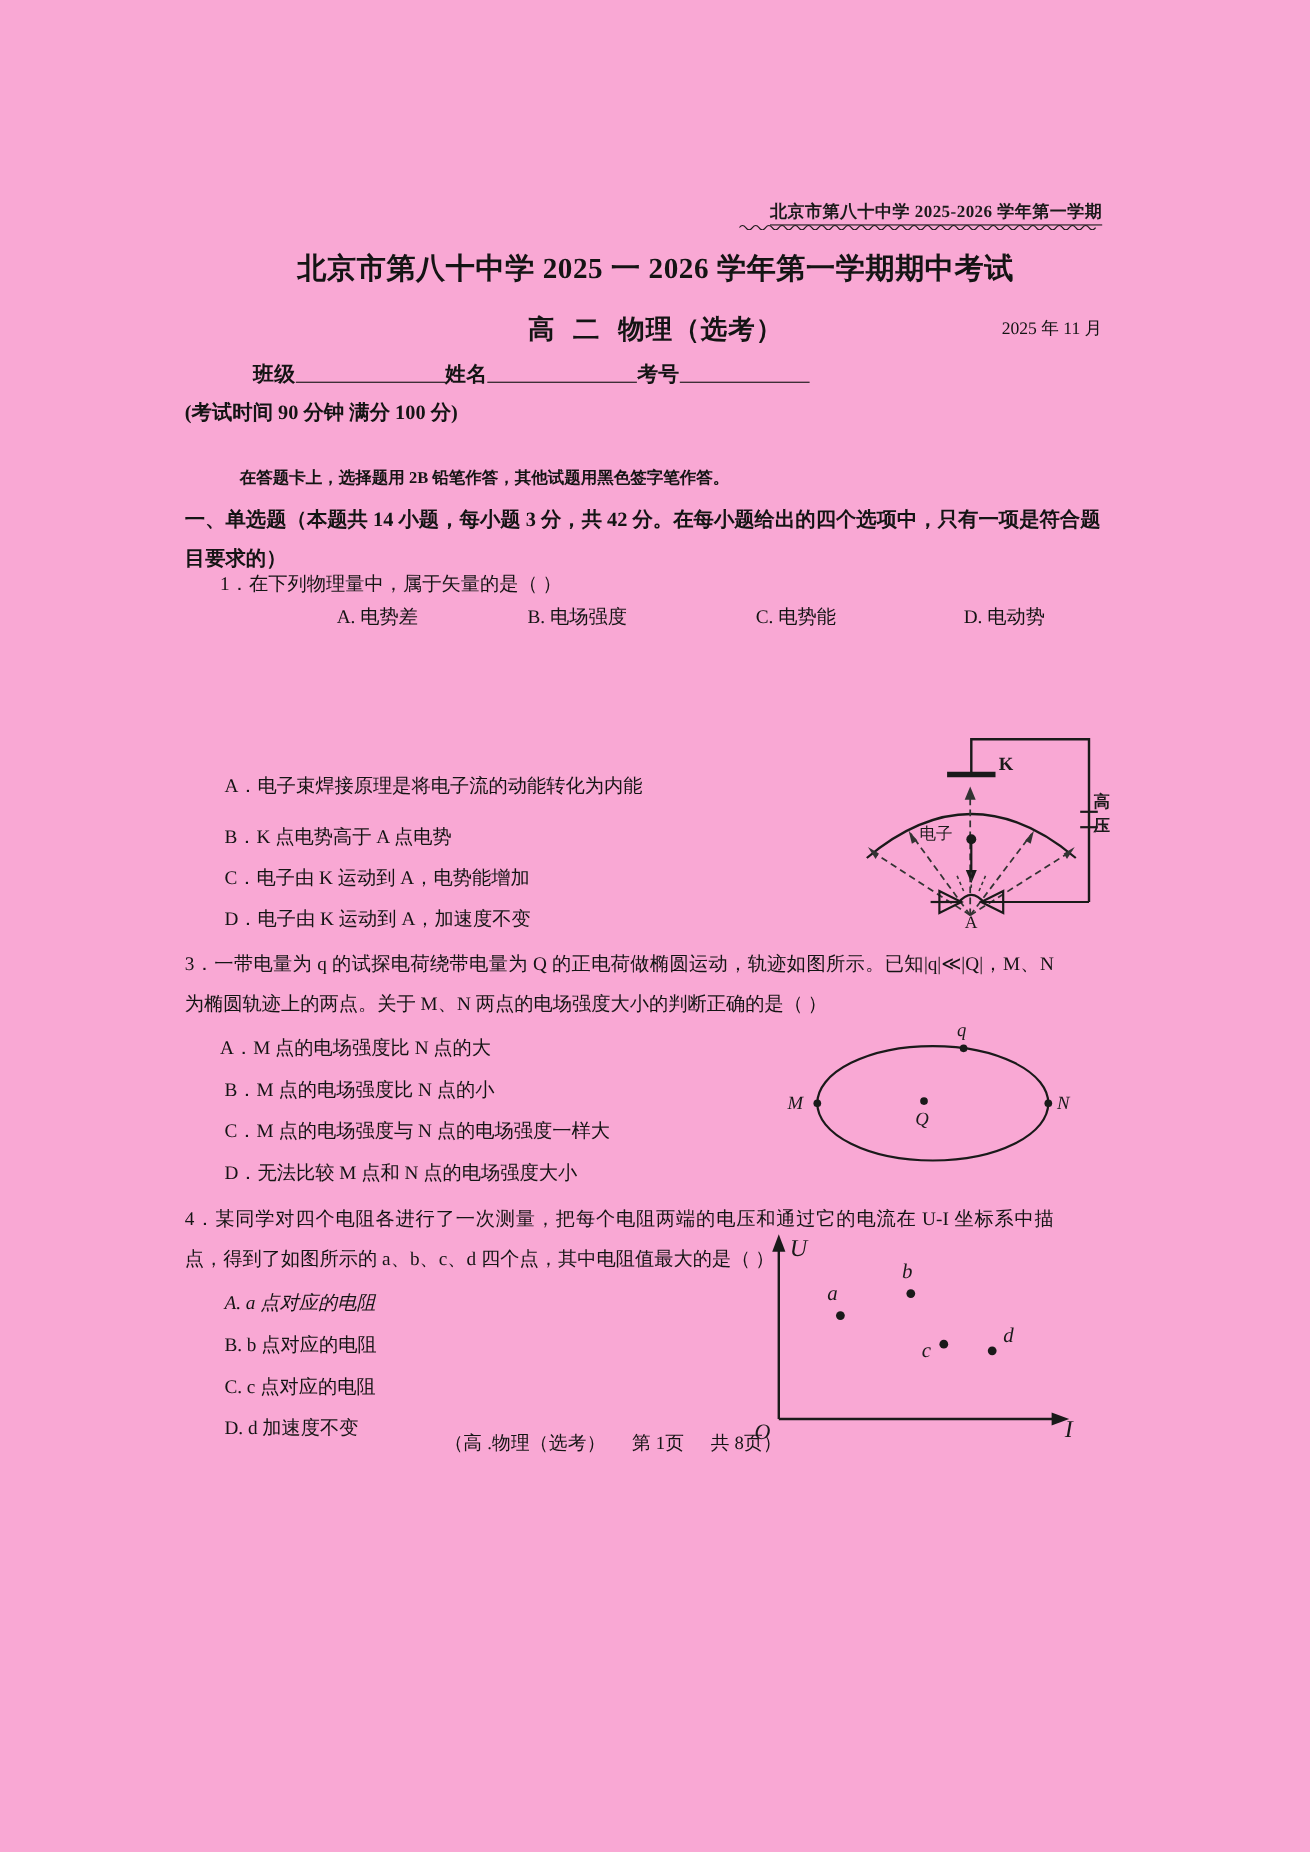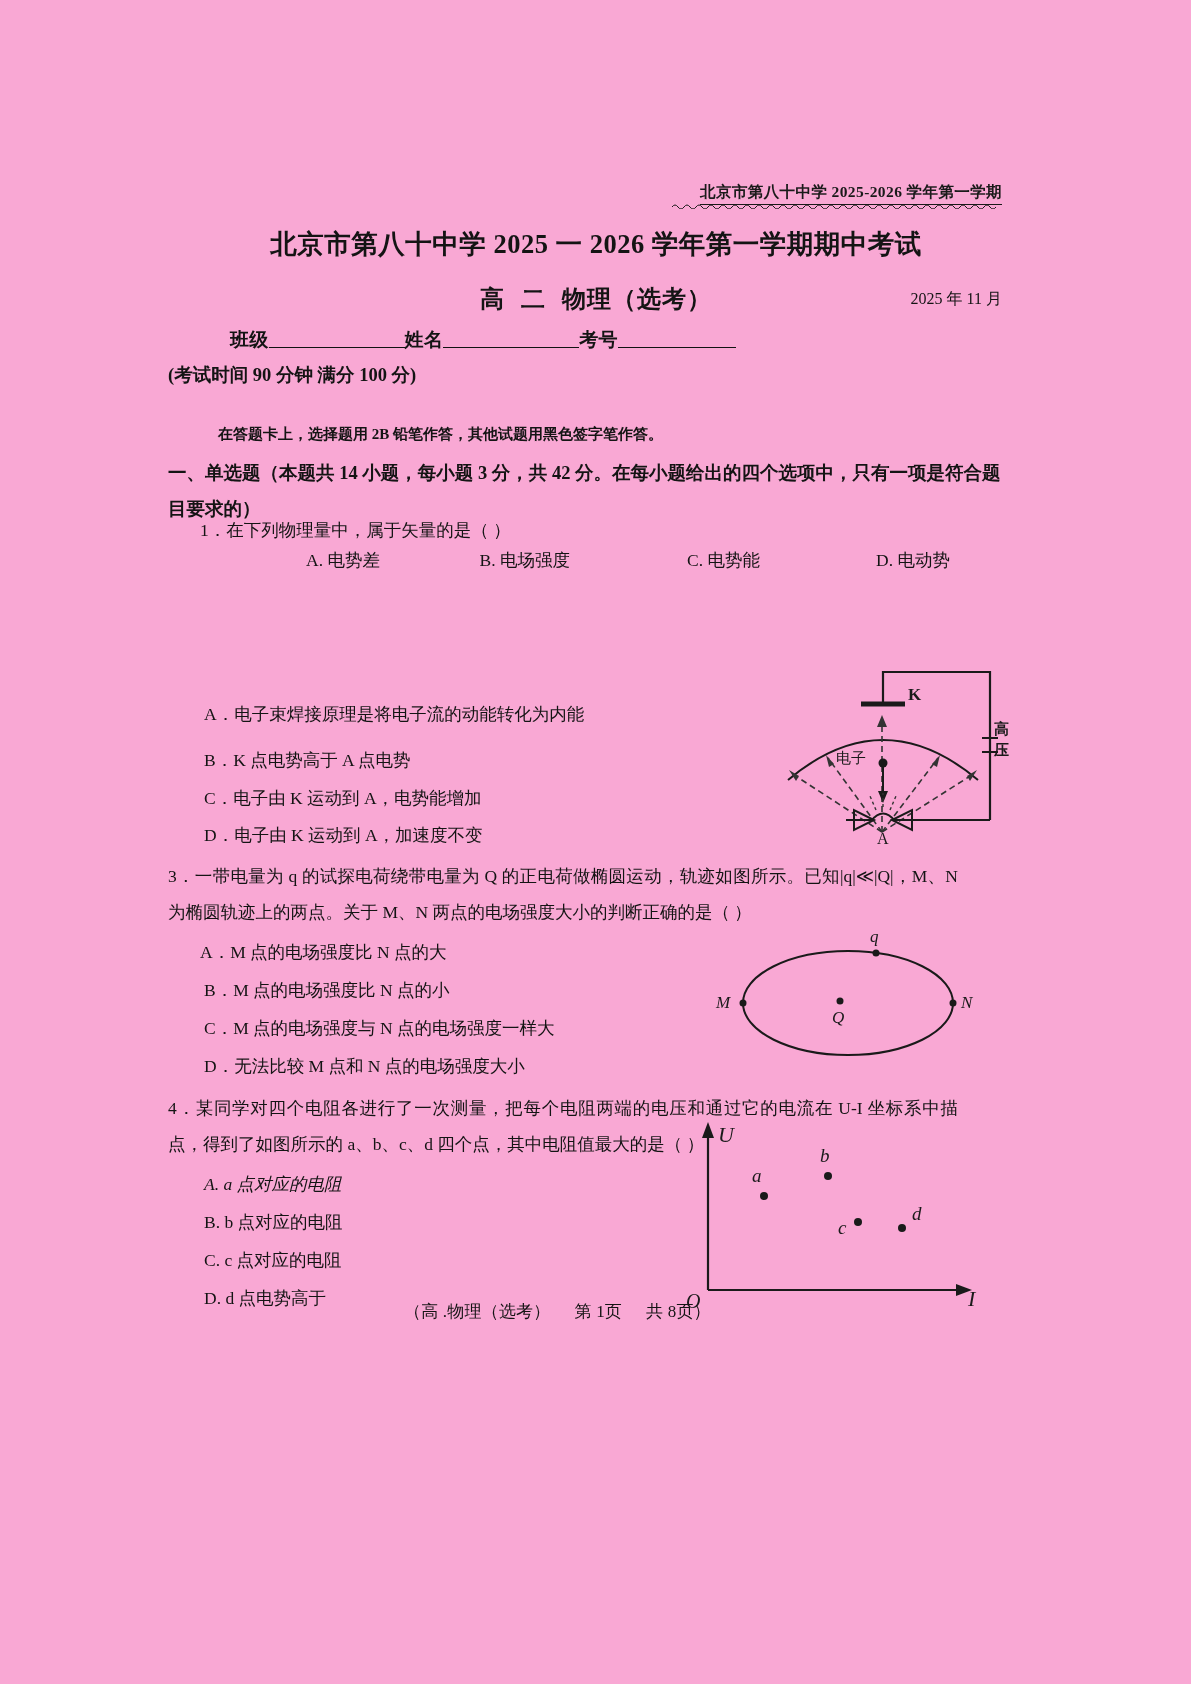--- a/index.html
+++ b/index.html
@@ -311,21 +311,21 @@
 
       <circle cx="265" cy="88" r="3.5" fill="#1a1a1a"></circle>
       <text x="273" y="93" font-size="17" font-style="italic" fill="#1a1a1a">N</text>
     </svg>
   </div>
 
   <div class="q q-body" id="q4-text">4．某同学对四个电阻各进行了一次测量，把每个电阻两端的电压和通过它的电流在 U-I 坐标系中描点，得到了如图所示的 a、b、c、d 四个点，其中电阻值最大的是（      ）</div>
   <div class="opt" id="q4-o1">A. a 点对应的电阻</div>
   <div class="opt" id="q4-o2">B. b 点对应的电阻</div>
   <div class="opt" id="q4-o3">C. c 点对应的电阻</div>
-  <div class="opt" id="q4-o4">D. d 点电势高于</div>
+  <div class="opt" id="q4-o4">D. d 加速度不变</div>
 
   <div class="fig" id="fig-ui">
     <svg width="330" height="205" viewBox="0 0 330 205">
 
       <path d="M40,180 L40,24" stroke="#1a1a1a" stroke-width="2.2"></path>
       <polygon points="40,12 34,28 46,28" fill="#1a1a1a"></polygon>
       <text x="50" y="32" font-size="22" font-style="italic" fill="#1a1a1a">U</text>
 
       <path d="M40,180 L292,180" stroke="#1a1a1a" stroke-width="2.2"></path>
       <polygon points="304,180 288,174 288,186" fill="#1a1a1a"></polygon>

